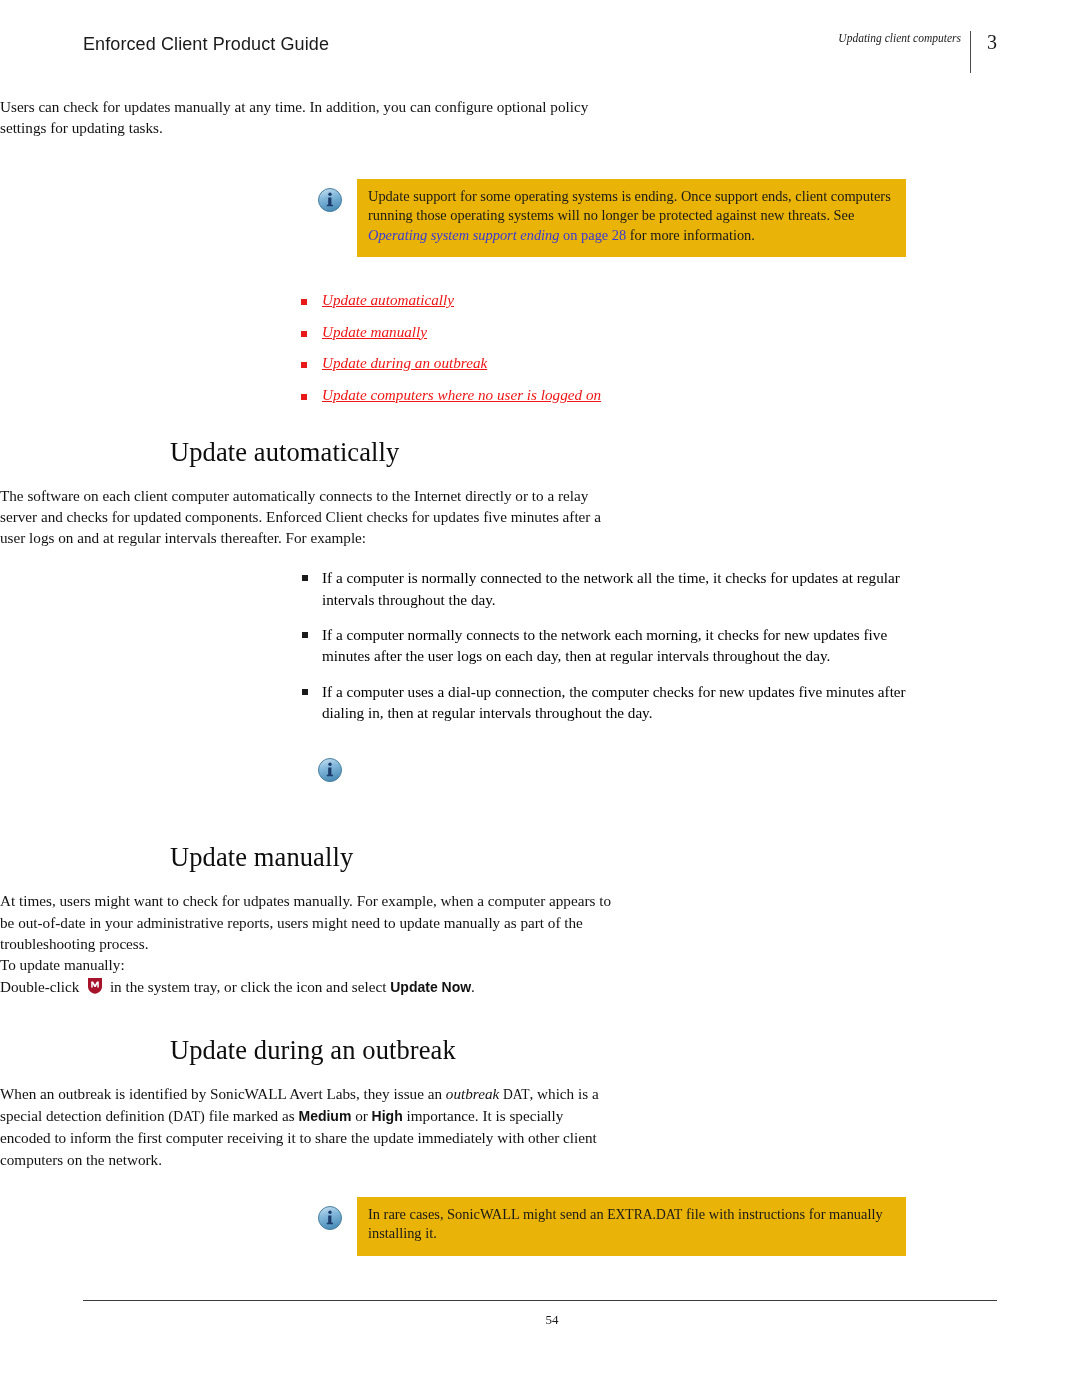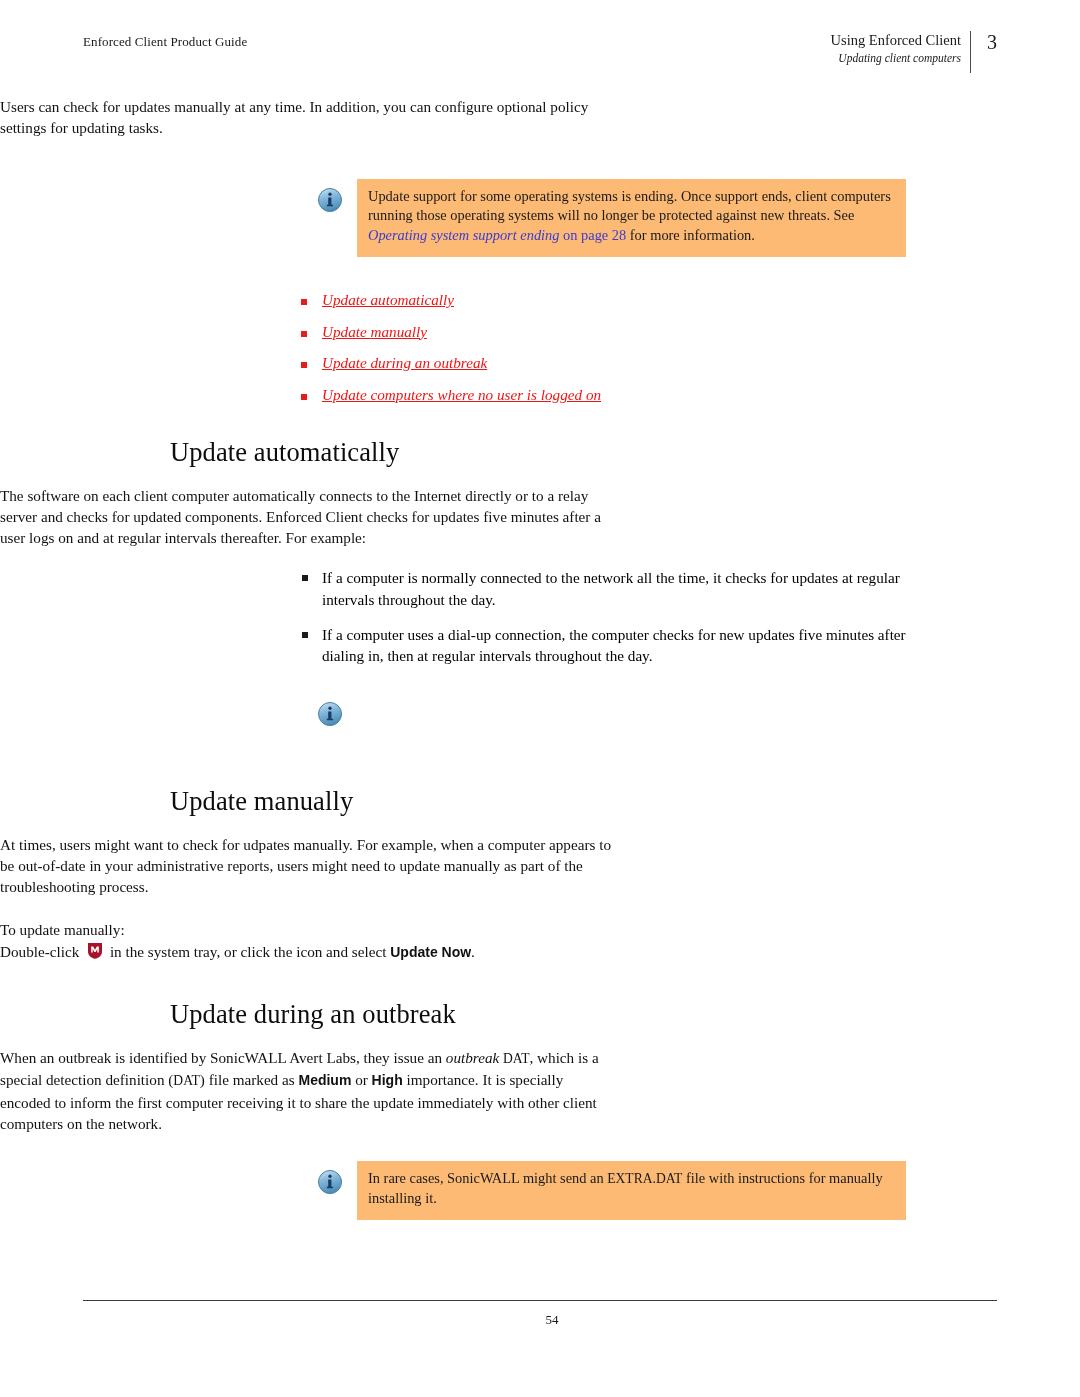--- a/index.html
+++ b/index.html
@@ -27,22 +27,22 @@
     position: absolute;
     left: 83px;
     top: 30px;
     width: 914px;
     height: 46px;
   }
   .header-left {
     position: absolute;
     left: 0;
     top: 4px;
-    font-size: 13px;
-    font-family: Liberation Serif, serif;
+    font-size: 18px;
+    font-family: Liberation Sans, sans-serif;
     color: #1a1a1a;
     letter-spacing: 0.1px;
   }
   .header-right {
     position: absolute;
     right: 36px;
     top: 0;
     text-align: right;
     width: 420px;
   }
@@ -109,21 +109,21 @@
   .note-icon {
     position: absolute;
     left: 17px;
     top: 8px;
     width: 25px;
     height: 25px;
   }
   .note-box {
     margin-left: 57px;
     width: 549px;
-    background: #fdba74;
+    background: #eab308;
     padding: 8px 10px 12px 11px;
     box-sizing: border-box;
   }
   .note-text {
     font-size: 13.3px;
     line-height: 18.6px;
     font-family: "Liberation Sans", sans-serif;
     color: #1a1a1a;
   }
   .note-text.serif {
@@ -243,21 +243,20 @@
   }
 </style>
 </head>
 <body>
 
 <div class="page">
 
   <div class="header">
     <div class="header-left">Enforced Client Product Guide</div>
     <div class="header-right">
-      <div class="header-chapter-title">Using Enforced Client</div>
       <div class="header-section-title">Updating client computers</div>
     </div>
     <div class="header-rule"></div>
     <div class="header-page-num">3</div>
   </div>
 
   <div class="content">
 
     <p class="body indent">Users can check for updates manually at any time. In addition, you can configure optional policy settings for updating tasks.</p>
 
@@ -287,21 +286,21 @@
       <li><span class="sq"></span><span class="lnk">Update during an outbreak</span></li>
       <li><span class="sq"></span><span class="lnk">Update computers where no user is logged on</span></li>
     </ul>
 
     <h2 class="heading" style="margin-top:33px;">Update automatically</h2>
 
     <p class="body indent" style="margin-top:17px;">The software on each client computer automatically connects to the Internet directly or to a relay server and checks for updated components. Enforced Client checks for updates five minutes after a user logs on and at regular intervals thereafter. For example:</p>
 
     <ul class="bullets" style="margin-top:19px;">
       <li><span class="sq"></span><span>If a computer is normally connected to the network all the time, it checks for updates at regular intervals throughout the day.</span></li>
-      <li><span class="sq"></span></li>
+      <li><span class="sq"></span><span>If a computer normally connects to the network each morning, it checks for new updates five minutes after the user logs on each day, then at regular intervals throughout the day.</span></li>
       <li><span class="sq"></span><span>If a computer uses a dial-up connection, the computer checks for new updates five minutes after dialing in, then at regular intervals throughout the day.</span></li>
     </ul>
 
 
     <div class="note" style="margin-top:26px;">
       <span class="note-icon">
         <svg viewBox="0 0 26 26" width="26" height="26" xmlns="http://www.w3.org/2000/svg">
           <defs>
             <linearGradient id="ig2" x1="0" y1="0" x2="0.3" y2="1">
               <stop offset="0%" stop-color="#cfe5f2"></stop>
@@ -313,21 +312,21 @@
           <circle cx="13" cy="7.2" r="1.7" fill="#1a3a6a"></circle>
           <path d="M11.2 10.6 h3.2 v7.1 h1.6 v1.6 h-6.2 v-1.6 h1.4 z" fill="#1a3a6a"></path>
         </svg>
       </span>
     </div>
 
     <h2 class="heading" style="margin-top:45px;">Update manually</h2>
 
     <p class="body indent" style="margin-top:17px;">At times, users might want to check for udpates manually. For example, when a computer appears to be out-of-date in your administrative reports, users might need to update manually as part of the troubleshooting process.</p>
 
-    <p class="body indent" style="margin-top:21px;">To update manually:</p>
+    <p class="body indent" style="">To update manually:</p>
 
     <p class="body indent" style="margin-top:1px;"><span>Double-click </span><span class="tray-icon"><svg viewBox="0 0 18 18" width="18" height="18" xmlns="http://www.w3.org/2000/svg">
             <path d="M2 1 h14 v8.5 c0 4.2 -3.4 6.5 -7 7.3 c-3.6 -0.8 -7 -3.1 -7 -7.3 z" fill="#a8132c"></path>
             <path d="M5.2 4.4 l1.9 0 l1.9 3.4 l1.9 -3.4 l1.9 0 l0 6.2 l-1.5 0 l0 -3.6 l-1.6 2.9 l-1.4 0 l-1.6 -2.9 l0 3.6 l-1.5 0 z" fill="#ffffff"></path>
           </svg></span><span> in the system tray, or click the icon and select </span><span class="bold-sans">Update Now</span><span>.</span></p>
 
     <h2 class="heading" style="margin-top:36px;">Update during an outbreak</h2>
 
     <p class="body indent" style="margin-top:17px;"><span>When an outbreak is identified by SonicWALL Avert Labs, they issue an </span><em class="it">outbreak</em><span>&nbsp;</span><span class="sc">DAT</span><span>, which is a special detection definition (</span><span class="sc">DAT</span><span>) file marked as </span><span class="bold-sans">Medium</span><span> or </span><span class="bold-sans">High</span><span> importance. It is specially encoded to inform the first computer receiving it to share the update immediately with other client computers on the network.</span></p>
 

